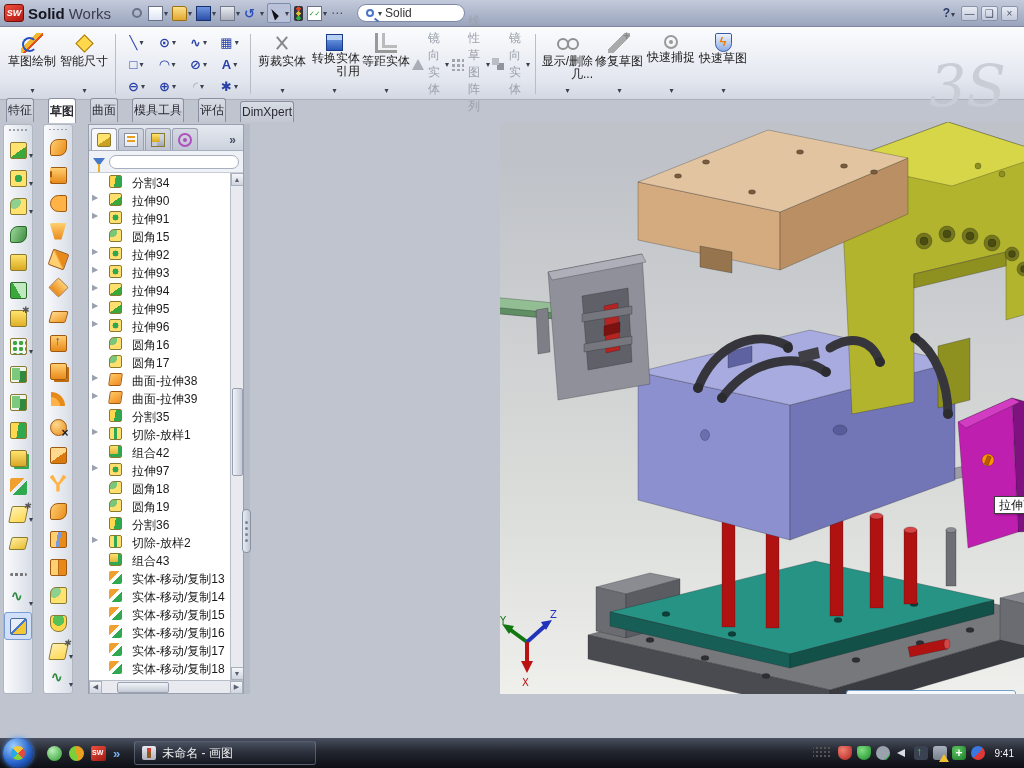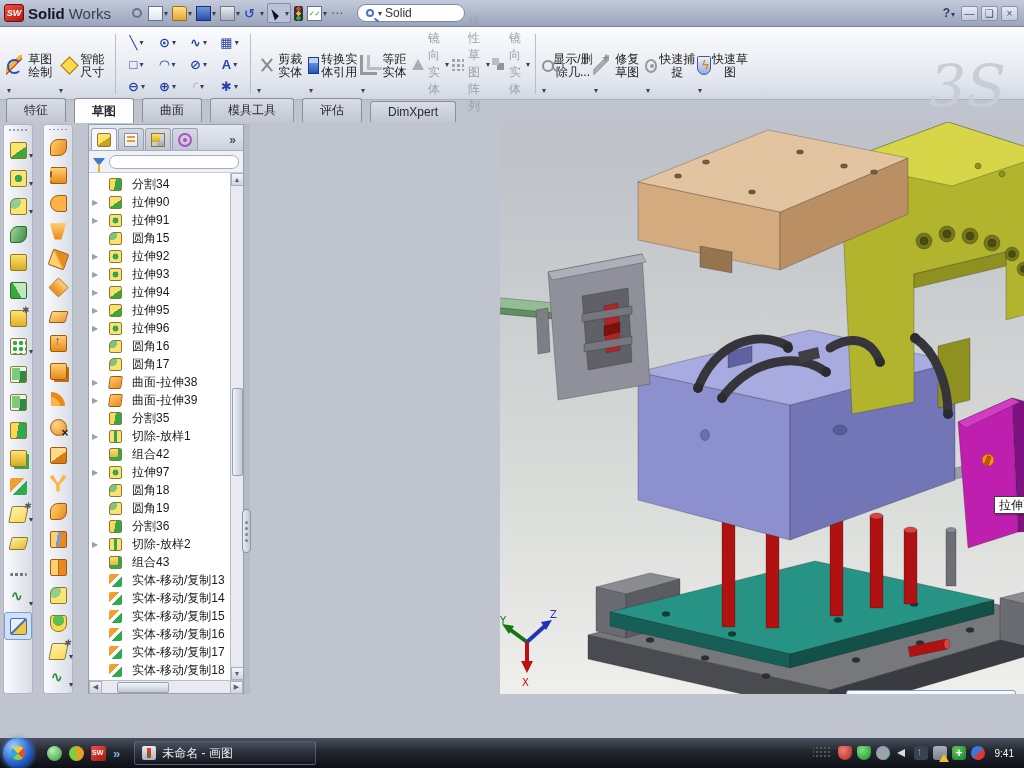--- a/index.html
+++ b/index.html
@@ -45,21 +45,21 @@
   .title-right{margin-left:auto;display:flex;align-items:center;gap:6px;padding-right:6px}
   .helpbtn{color:#2a3c66;font-weight:bold}
   .winbtns{display:flex;gap:3px}
   .wb{width:17px;height:15px;border:1px solid #8a92aa;border-radius:2px;background:linear-gradient(#e8ecf4,#c2c9da);
     display:flex;align-items:center;justify-content:center;font-size:10px;color:#4c5268}
 
   
   .cmdbar{position:absolute;top:27px;left:0;width:1024px;height:73px;
     background:linear-gradient(#fbfcfe,#e2e6ee 75%,#d2d7e2);border-bottom:1px solid #aab0bc;display:flex;align-items:stretch;padding:3px 4px 1px 6px}
   .watermark{position:absolute;right:18px;top:30px;font-family:"DejaVu Serif",serif;font-style:italic;font-size:58px;color:#c9cdd6;line-height:1}
-  .cmd-big{width:52px;display:flex;align-items:center;justify-content:flex-start;padding-top:3px;text-align:center;line-height:13px;position:relative}
+  .cmd-big{width:52px;display:flex;flex-direction:column;align-items:center;justify-content:flex-start;padding-top:3px;text-align:right;line-height:13px;position:relative}
   .cmd-big .dd{position:absolute;bottom:1px}
   .cmd-chip{width:22px;height:20px;margin-bottom:2px;position:relative}
   .vsep{width:1px;background:#b8bec8;margin:4px 5px}
   .sk-grid{display:grid;grid-template-columns:repeat(4,31px);grid-auto-rows:22px;align-content:center}
   .sk-cell{display:flex;align-items:center;justify-content:center;gap:1px}
   .sk-glyph{color:#2840a8;font-weight:bold;font-size:13px}
   .sk-cell[data-item-state="disabled"] .sk-glyph{color:#a6abb5}
   .cmd-stack{display:flex;flex-direction:row;justify-content:center;gap:2px;width:118px}
   .stack-row{display:flex;align-items:center;gap:4px;color:#9ba1ab}
   .mini{width:13px;height:13px;flex:none;position:relative}
@@ -80,22 +80,22 @@
   .chipc[data-i="quick-snap"]{border:2px solid #9a9a9a;border-radius:50%;width:14px;height:14px;margin:2px auto}
   .chipc[data-i="quick-snap"]::after{content:"";position:absolute;left:3px;top:3px;width:4px;height:4px;background:#9a9a9a;border-radius:50%}
   .chipc[data-i="rapid-sketch"]{background:linear-gradient(#eef3ff,#8cabe2);border:1px solid #3858a8;border-radius:2px 2px 9px 9px;width:17px;height:19px;margin:0 auto}
   .chipc[data-i="rapid-sketch"]::after{content:"ϟ";position:absolute;left:4px;top:1px;color:#f08000;font-weight:bold;font-size:13px}
   .mini[data-i="mirror"]{border-left:6px solid transparent;border-right:6px solid transparent;border-bottom:11px solid #a8adb6;width:0;height:0}
   .mini[data-i="linear-pattern"]{background:radial-gradient(circle,#a0a5af 1.5px,transparent 1.8px);background-size:5px 5px}
   .mini[data-i="move-entities"]{background:linear-gradient(#b8bdc6,#b8bdc6) 0 0/7px 7px no-repeat,linear-gradient(#8f949e,#8f949e) 5px 5px/7px 7px no-repeat}
 
   
   .tabrow{position:absolute;top:100px;left:0;height:22px;display:flex;align-items:flex-end;padding-left:6px;z-index:5}
-  .rtab{padding:3px 17px;border:1px solid #8a90a2;border-bottom:none;background:linear-gradient(#d8dce4,#c2c7d2);
-    margin-right:8px;border-radius:3px 3px 0 0;color:#2a2a34;white-space:nowrap}
+  .rtab{padding:3px 1px;border:1px solid #8a90a2;border-bottom:none;background:linear-gradient(#d8dce4,#c2c7d2);
+    margin-right:14px;border-radius:3px 3px 0 0;color:#2a2a34;white-space:nowrap}
   .rtab[data-item-active="true"]{background:#fdfdfd;font-weight:bold;position:relative;top:1px;padding-top:4px}
 
   
   .main{position:absolute;top:122px;left:0;width:1024px;height:572px}
 
   
   .lefttools{position:absolute;left:0;top:2px;width:88px;height:570px;display:flex;gap:10px;padding-left:3px}
   .vcol{width:30px;background:linear-gradient(90deg,#fafbfd,#d8dde6);border:1px solid #b0b6c2;border-radius:3px;
     display:flex;flex-direction:column;align-items:center;padding-top:3px}
   .vcol .grip{width:20px;height:5px;margin-bottom:3px;background:radial-gradient(circle,#9aa0ae 1px,transparent 1.3px);background-size:4px 4px}
@@ -154,21 +154,21 @@
   .pti[data-i="configurations-tab-icon"]{background:linear-gradient(#ffe36e,#d9a91f) 0 0/8px 8px no-repeat,linear-gradient(#c8cdd8,#9aa0b0) 5px 5px/8px 8px no-repeat;border:1px solid #8a7a30}
   .pti[data-i="dimxpert-tab-icon"]{border:2px solid #b050c0;border-radius:50%;position:relative}
   .pti[data-i="dimxpert-tab-icon"]::after{content:"";position:absolute;left:3px;top:3px;width:4px;height:4px;background:#b050c0;border-radius:50%}
   .pchevron{margin-left:auto;color:#4a5064;padding:0 5px 3px 0;font-weight:bold}
   .filter-row{height:22px;display:flex;align-items:center;gap:4px;padding:2px 4px;background:#eef1f6;border-bottom:1px solid #c8cdd8}
   .funnel{width:0;height:0;border-left:6px solid transparent;border-right:6px solid transparent;border-top:8px solid #4878c8;position:relative}
   .funnel::after{content:"";position:absolute;left:-1px;top:-2px;width:2px;height:8px;background:#e8b020}
   .filter-field{flex:1;height:14px;background:#fff;border:1px solid #a8aebc;border-radius:7px}
   .tree-wrap{flex:1;display:flex;overflow:hidden}
   .tree{flex:1;padding:2px 0 0 2px;overflow:hidden}
-  .tree-item{display:flex;align-items:center;gap:10px;height:18px;white-space:nowrap}
+  .tree-item{display:flex;gap:10px;height:18px;white-space:nowrap}
   .twisty{width:8px;color:#9aa0ae;font-size:8px;flex:none;visibility:hidden;text-align:center}
   .tree-item[data-item-expandable="true"] .twisty{visibility:visible}
   .ticon{width:13px;height:13px;border:1px solid #8a7a30;border-radius:2px;flex:none}
   [data-item-icon="split"] .ticon{background:linear-gradient(100deg,#ffd84d 45%,#2fa84f 45%)}
   [data-item-icon="extrude"] .ticon{background:linear-gradient(145deg,#ffe06e 55%,#3aa83a 55%)}
   [data-item-icon="extrude-b"] .ticon{background:radial-gradient(circle,#2fa84f 2.8px,#ffe06e 3.2px)}
   [data-item-icon="fillet"] .ticon{background:radial-gradient(circle at 20% 20%,#79c879 38%,#ffe06e 40%);border-radius:5px 2px 2px 2px}
   [data-item-icon="surface"] .ticon{background:linear-gradient(145deg,#ffc966,#f08a20);transform:skewX(-8deg);border-color:#a05a10}
   [data-item-icon="loft-cut"] .ticon{background:linear-gradient(90deg,#ffe06e 32%,#2fa84f 32% 68%,#ffe06e 68%)}
   [data-item-icon="combine"] .ticon{background:linear-gradient(#ffe06e,#d8a828);box-shadow:inset -3px -3px 0 #2fa84f}

